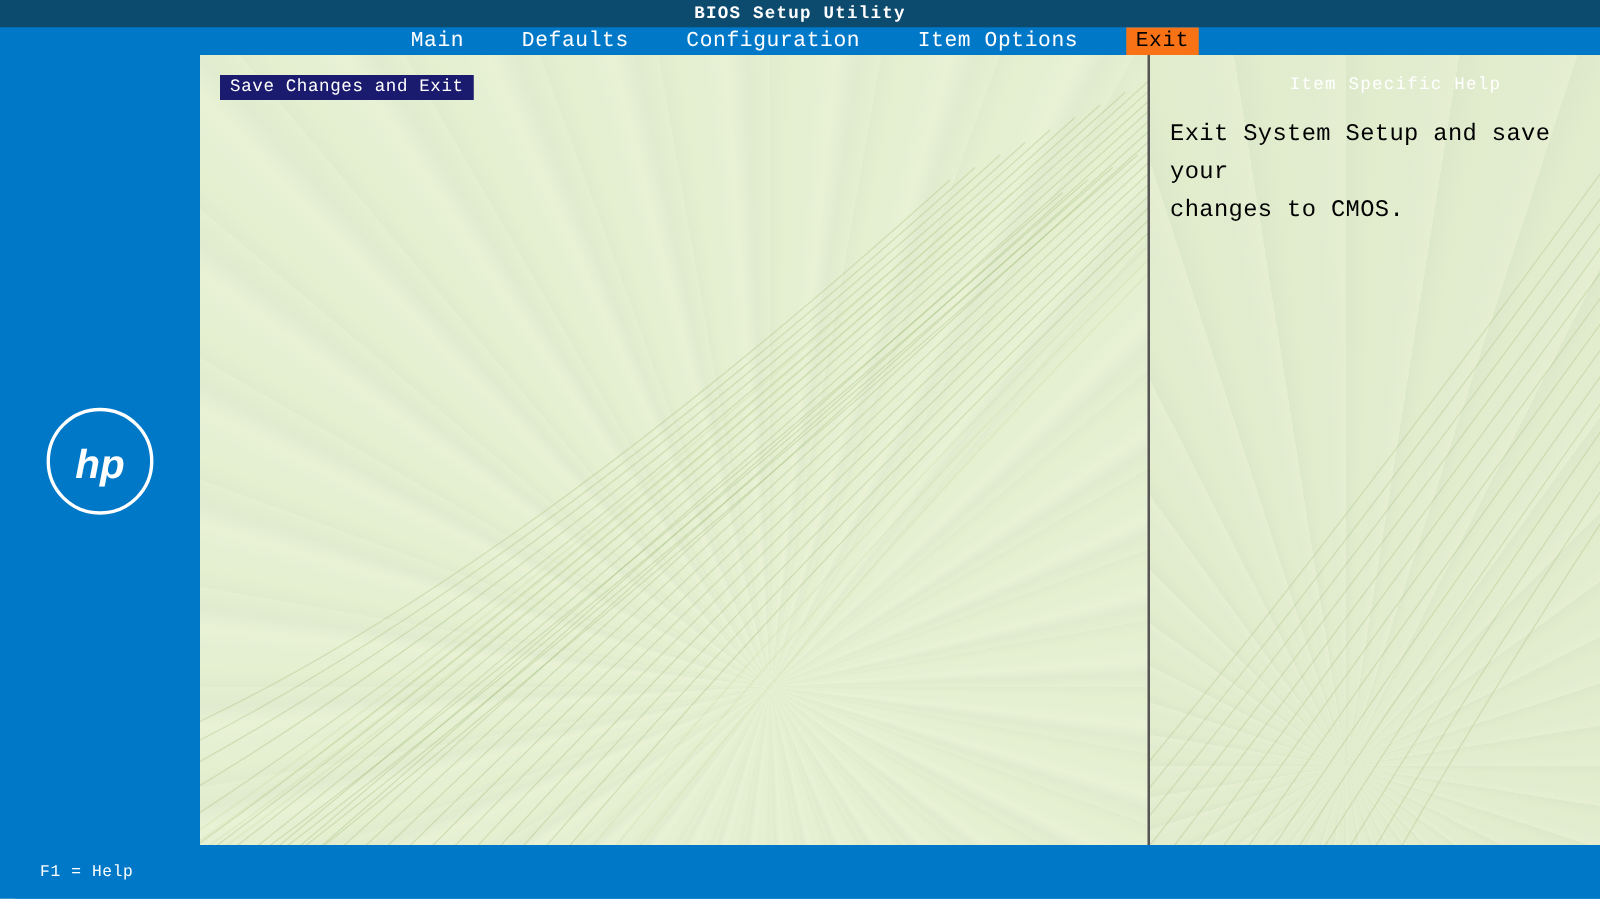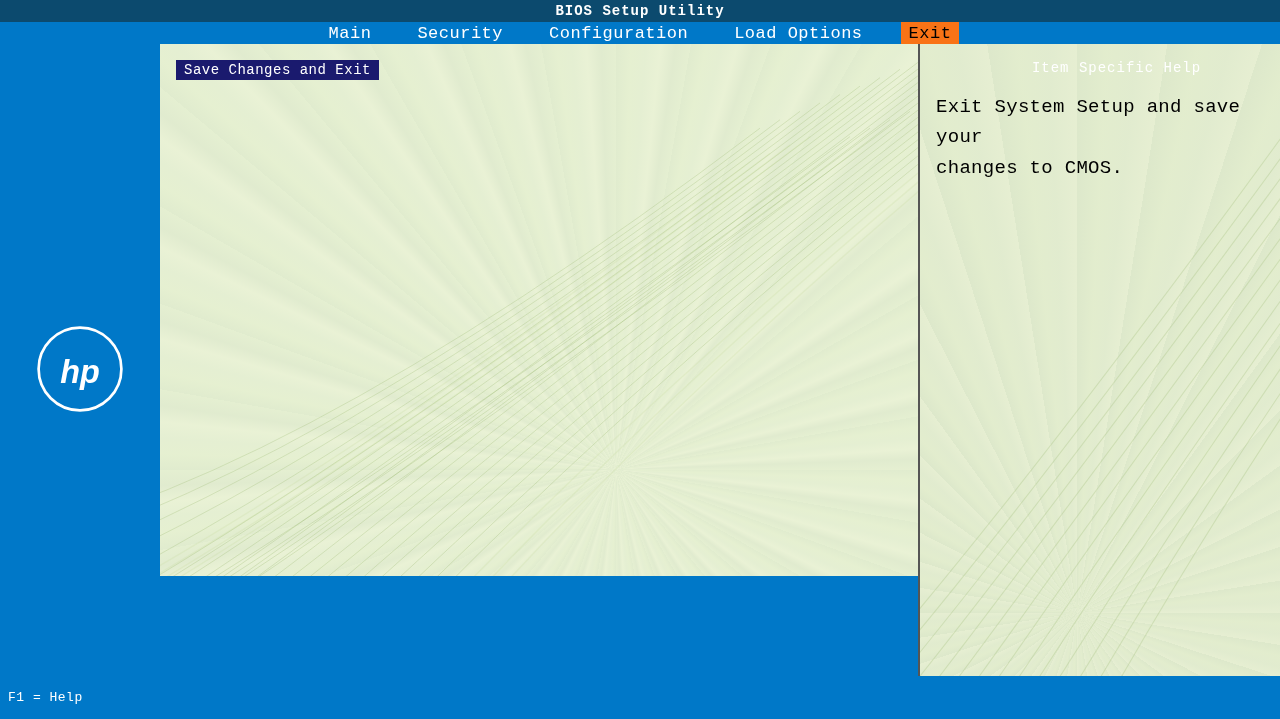--- a/index.html
+++ b/index.html
@@ -75,21 +75,21 @@
       width: 90px;
       height: 90px;
     }
 
     
     #main-content {
       position: absolute;
       top: 44px;
       left: 160px;
       width: 760px;
-      height: 532px;
+      height: 632px;
       background-color: transparent;
       overflow: hidden;
     }
 
     
     .swirl-bg {
       position: absolute;
       top: 0;
       left: 0;
       right: 0;
@@ -198,27 +198,27 @@
       left: 918px;
       width: 2px;
       height: 632px;
       background-color: #555;
     }
 
     
     #bottom-bar {
       position: absolute;
       bottom: 0;
-      left: 0;
+      left: 12px;
       right: 0;
       height: 43px;
       background-color: #0078c8;
       display: flex;
       align-items: center;
-      padding-left: 8px;
+      padding-left: 20px;
     }
 
     #bottom-bar span {
       color: #ffffff;
       font-size: 13px;
       font-family: 'Courier New', Courier, monospace;
       letter-spacing: 0.5px;
     }
 
     
@@ -237,23 +237,23 @@
   </style>
 </head>
 <body>
 
 <div id="title-bar">
   <span>BIOS Setup Utility</span>
 </div>
 
 <div id="menu-bar">
   <span class="menu-item">Main</span>
-  <span class="menu-item">Security</span>
+  <span class="menu-item">Defaults</span>
   <span class="menu-item">Configuration</span>
-  <span class="menu-item">Load Options</span>
+  <span class="menu-item">Item Options</span>
   <span class="menu-item active">Exit</span>
 </div>
 
 <div id="logo-area">
   <svg class="hp-logo" viewBox="0 0 100 100">
     <circle class="hp-circle" cx="50" cy="50" r="46"></circle>
     <text class="hp-text" x="50" y="65" text-anchor="middle">hp</text>
   </svg>
 </div>
 

